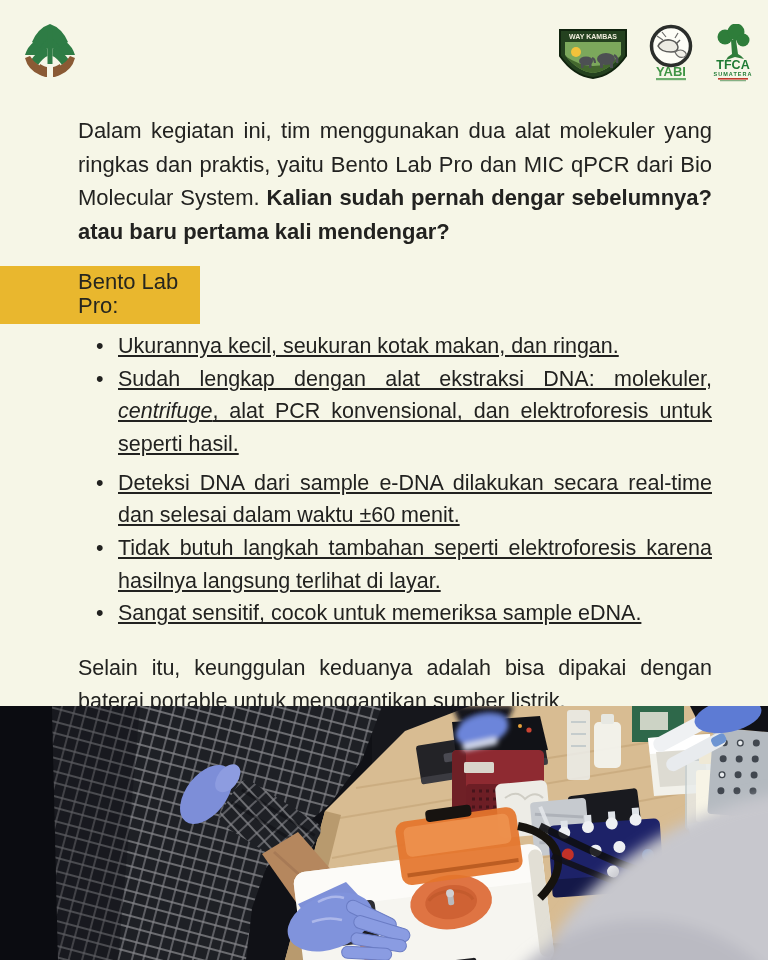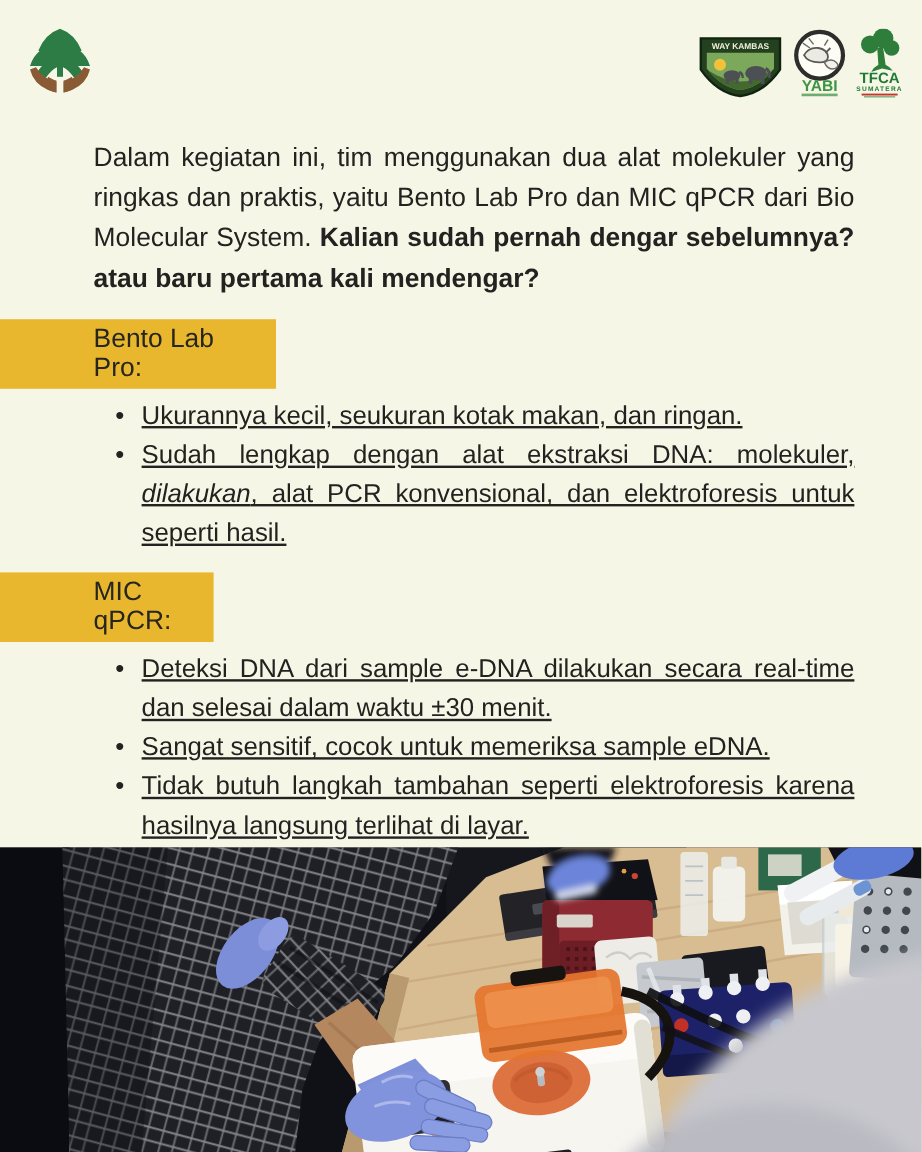--- a/index.html
+++ b/index.html
@@ -10,38 +10,38 @@
     color:#222220;
     overflow:hidden;
   }
   .page{position:relative;width:768px;height:960px;background:#f6f6e7;}
   
   .header{
     display:flex;justify-content:space-between;align-items:flex-start;
     padding:18px 14px 0 18px;height:76px;
   }
   .logo-left{width:64px;height:64px;}
-  .logos-right{display:flex;align-items:flex-end;gap:6px;margin-top:6px;}
+  .logos-right{display:flex;align-items:center;gap:18px;margin-top:6px;}
   
   .content{padding:0 56px 0 78px;}
   p.intro{
     margin:20px 0 0 0;
     font-size:22px;line-height:1.53;
     text-align:justify;
   }
   p.intro strong{font-weight:bold;}
   .hl{
     background:#e9b72e;
     margin-left:-78px;
     padding:4px 12px 6px 78px;
     font-size:22px;line-height:1.1;
     display:block;box-sizing:border-box;
     color:#26261f;
   }
-  .hl-1{width:230px;margin-top:17px;}
+  .hl-1{width:200px;margin-top:17px;}
   .hl-2{width:178px;margin-top:16px;}
   ul.bullets{
     list-style:none;margin:6px 0 0 0;padding:0;
   }
   ul.bullets li{
     position:relative;
     padding-left:40px;
     font-size:21.5px;line-height:1.52;
     text-align:justify;
     text-decoration:underline;
@@ -137,30 +137,27 @@
 
   <div class="content">
 
     <p class="intro"><span>Dalam kegiatan ini, tim menggunakan dua alat molekuler yang ringkas dan praktis, yaitu Bento Lab Pro dan MIC qPCR dari Bio Molecular System. </span><strong>Kalian sudah pernah dengar sebelumnya? atau baru pertama kali mendengar?</strong></p>
 
     <div class="hl hl-1">
       <span>Bento Lab Pro:</span>
     </div>
     <ul class="bullets">
       <li><span>Ukurannya kecil, seukuran kotak makan, dan ringan.</span></li>
-      <li><span>Sudah lengkap dengan alat ekstraksi DNA: molekuler, </span><em>dilakukan</em><span>, alat PCR konvensional, dan elektroforesis untuk seperti hasil.</span></li>
+      <li><span>Sudah lengkap dengan alat ekstraksi DNA: molekuler, </span><em>centrifuge</em><span>, alat PCR konvensional, dan elektroforesis untuk seperti hasil.</span></li>
     </ul>
 
-    <div class="hl hl-2">
-      <span>MIC qPCR:</span>
-    </div>
     <ul class="bullets">
-      <li><span>Deteksi DNA dari sample e-DNA dilakukan secara real-time dan selesai dalam waktu ±30 menit.</span></li>
+      <li><span>Deteksi DNA dari sample e-DNA dilakukan secara real-time dan selesai dalam waktu ±60 menit.</span></li>
+      <li><span>Tidak butuh langkah tambahan seperti elektroforesis karena hasilnya langsung terlihat di layar.</span></li>
       <li><span>Sangat sensitif, cocok untuk memeriksa sample eDNA.</span></li>
-      <li><span>Tidak butuh langkah tambahan seperti elektroforesis karena hasilnya langsung terlihat di layar.</span></li>
     </ul>
 
     <p class="outro">Selain itu, keunggulan keduanya adalah bisa dipakai dengan baterai portable untuk menggantikan sumber listrik.</p>
   </div>
 
   <div class="photo">
     <svg viewBox="0 0 768 254" preserveAspectRatio="none">
       <defs>
         <pattern id="plaid" width="24" height="24" patternUnits="userSpaceOnUse" patternTransform="rotate(15)">
           <rect width="24" height="24" fill="#1e2025"></rect>

